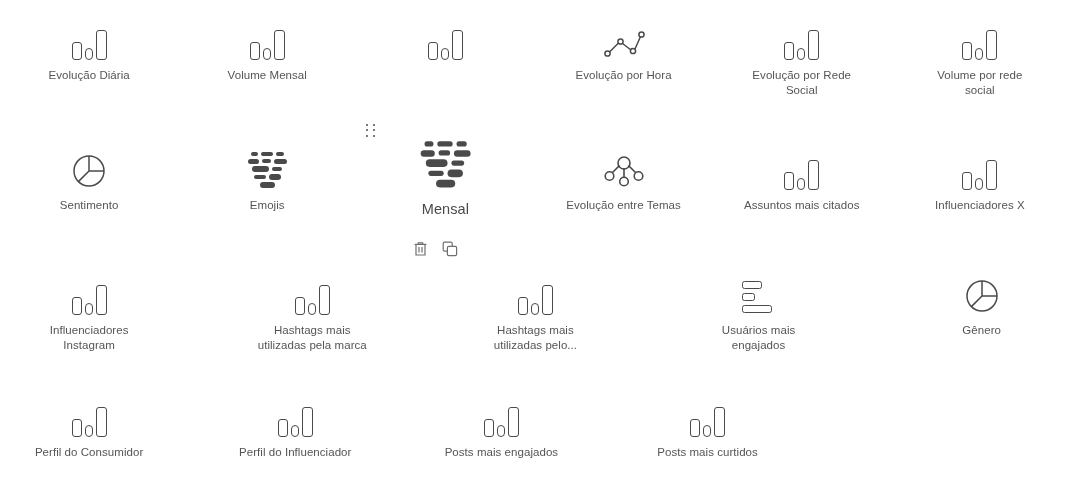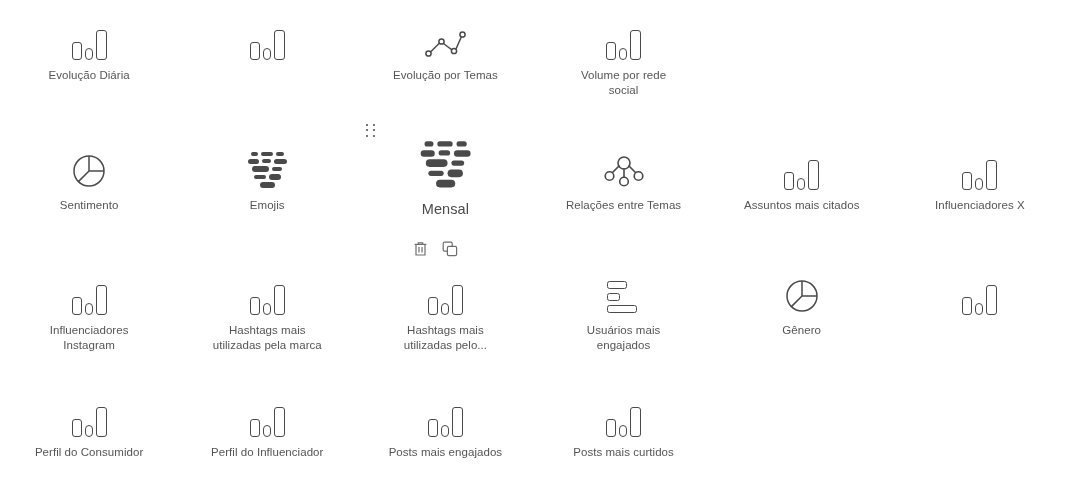--- a/index.html
+++ b/index.html
@@ -23,22 +23,22 @@
     margin: 0;
   }
 
   .grid-row {
     display: flex;
     width: 1069px;
     position: relative;
   }
   .row-1 { height: 118px; }
   .row-2 { height: 120px; }
-  .row-3 { height: 127px; }
-  .row-4 { height: 128px; }
+  .row-3 { height: 127px; gap: 45px; }
+  .row-4 { height: 128px; gap: 28px; }
 
   .widget-cell {
     width: 178.16px;
     flex: 0 0 178.16px;
     display: flex;
     flex-direction: column;
     align-items: center;
     box-sizing: border-box;
     position: relative;
   }
@@ -189,20 +189,30 @@
       <div class="widget-icon">
         <span class="icon-bars">
             <span class="b1"></span>
             <span class="b2"></span>
             <span class="b3"></span>
           </span>
       </div>
       <div class="widget-label">Evolução Diária</div>
     </div>
 
+    <div class="widget-cell">
+      <div class="widget-icon">
+        <span class="icon-bars">
+            <span class="b1"></span>
+            <span class="b2"></span>
+            <span class="b3"></span>
+          </span>
+      </div>
+      <div class="widget-label">Volume Mensal</div>
+    </div>
 
     <div class="widget-cell">
       <div class="widget-icon">
         <span class="icon-bars">
             <span class="b1"></span>
             <span class="b2"></span>
             <span class="b3"></span>
           </span>
       </div>
     </div>
@@ -212,23 +222,33 @@
         <svg class="icon-svg" width="42" height="34" viewBox="0 0 42 34">
           <g fill="none" stroke="#4a4a4a" stroke-width="1.5">
             <path d="M6.5 26 L15.5 17 M19.5 17.5 L28 24 M32 23 L37.5 10.5"></path>
             <circle cx="4.5" cy="27.5" r="2.6"></circle>
             <circle cx="17.5" cy="15.5" r="2.6"></circle>
             <circle cx="30" cy="25" r="2.6"></circle>
             <circle cx="38.5" cy="8.5" r="2.6"></circle>
           </g>
         </svg>
       </div>
-      <div class="widget-label">Evolução por Temas</div>
-    </div>
-
+      <div class="widget-label">Evolução por Hora</div>
+    </div>
+
+    <div class="widget-cell">
+      <div class="widget-icon">
+        <span class="icon-bars">
+            <span class="b1"></span>
+            <span class="b2"></span>
+            <span class="b3"></span>
+          </span>
+      </div>
+      <div class="widget-label">Evolução por Rede Social</div>
+    </div>
 
     <div class="widget-cell">
       <div class="widget-icon">
         <span class="icon-bars">
             <span class="b1"></span>
             <span class="b2"></span>
             <span class="b3"></span>
           </span>
       </div>
       <div class="widget-label">Volume por rede social</div>
@@ -312,21 +332,21 @@
         <svg class="icon-svg" width="42" height="38" viewBox="0 0 42 38">
           <g fill="none" stroke="#4a4a4a" stroke-width="1.6">
             <path d="M21 16 L21 26 M16.5 13.5 L9.5 20.5 M25.5 13.5 L32.5 20.5"></path>
             <circle cx="21" cy="11" r="6"></circle>
             <circle cx="6.5" cy="24" r="4.3"></circle>
             <circle cx="21" cy="29.5" r="4.3"></circle>
             <circle cx="35.5" cy="24" r="4.3"></circle>
           </g>
         </svg>
       </div>
-      <div class="widget-label">Relações entre Temas</div>
+      <div class="widget-label">Evolução entre Temas</div>
     </div>
 
     <div class="widget-cell">
       <div class="widget-icon">
         <span class="icon-bars">
             <span class="b1"></span>
             <span class="b2"></span>
             <span class="b3"></span>
           </span>
       </div>

